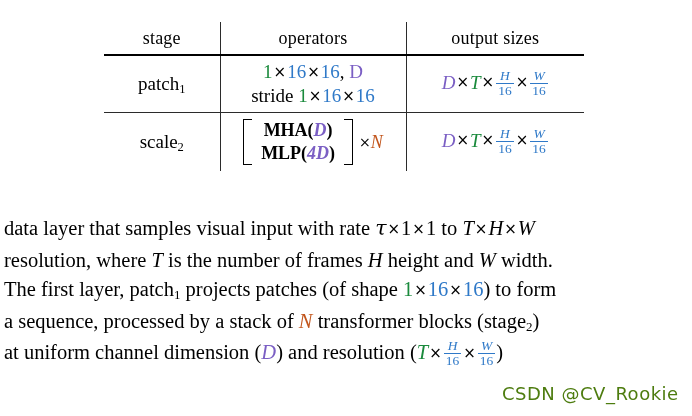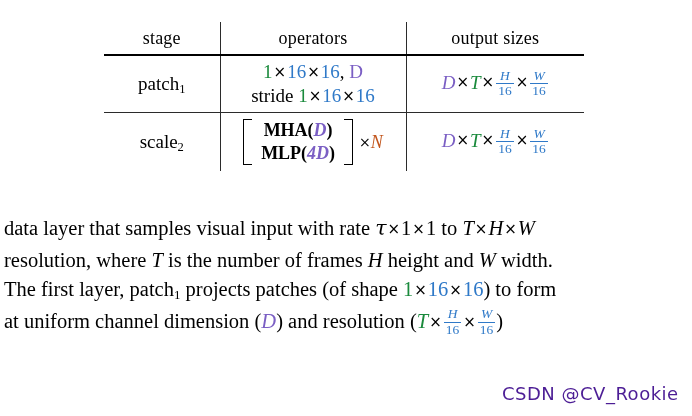--- a/index.html
+++ b/index.html
@@ -157,21 +157,21 @@
   }
   .cap-line { white-space: nowrap; }
 
   
   #watermark {
     position: absolute;
     left: 502px;
     top: 383px;
     font-family: "DejaVu Sans", sans-serif;
     font-size: 18px;
-    color: #4c1d95;
+    color: #4d7c0f;
     letter-spacing: .5px;
     white-space: nowrap;
     pointer-events: none;
   }
 </style>
 </head>
 <body>
 
 <div id="table-wrap">
   <table class="spec">
@@ -227,17 +227,18 @@
 </div>
 
 <div id="caption">
 
   <div class="cap-line"><span>data layer that samples visual input with rate </span><span class="tau mathi">τ</span><span class="times">×</span><span>1</span><span class="times">×</span><span>1</span><span> to </span><span class="mathi">T</span><span class="times">×</span><span class="mathi">H</span><span class="times">×</span><span class="mathi">W</span></div>
 
   <div class="cap-line"><span>resolution, where </span><span class="mathi">T</span><span> is the number of frames </span><span class="mathi">H</span><span> height and </span><span class="mathi">W</span><span> width.</span></div>
 
   <div class="cap-line"><span>The first layer, patch</span><sub>1</sub><span> projects patches (of shape </span><span class="c-green">1</span><span class="times">×</span><span class="c-blue">16</span><span class="times">×</span><span class="c-blue">16</span><span>) to form</span></div>
 
+  <div class="cap-line"><span>a sequence, processed by a stack of </span><span class="mathi c-orange">N</span><span> transformer blocks (stage</span><sub>2</sub><span>)</span></div>
 
   <div class="cap-line"><span>at uniform channel dimension (</span><span class="mathi c-purple">D</span><span>) and resolution (</span><span class="mathi c-green">T</span><span class="times">×</span><span class="frac blue"><span class="num mathi">H</span><span class="den">16</span></span><span class="times">×</span><span class="frac blue"><span class="num mathi">W</span><span class="den">16</span></span><span>)</span></div>
 </div>
 
 <div id="watermark">CSDN @CV_Rookie</div>
 
 </body></html>

